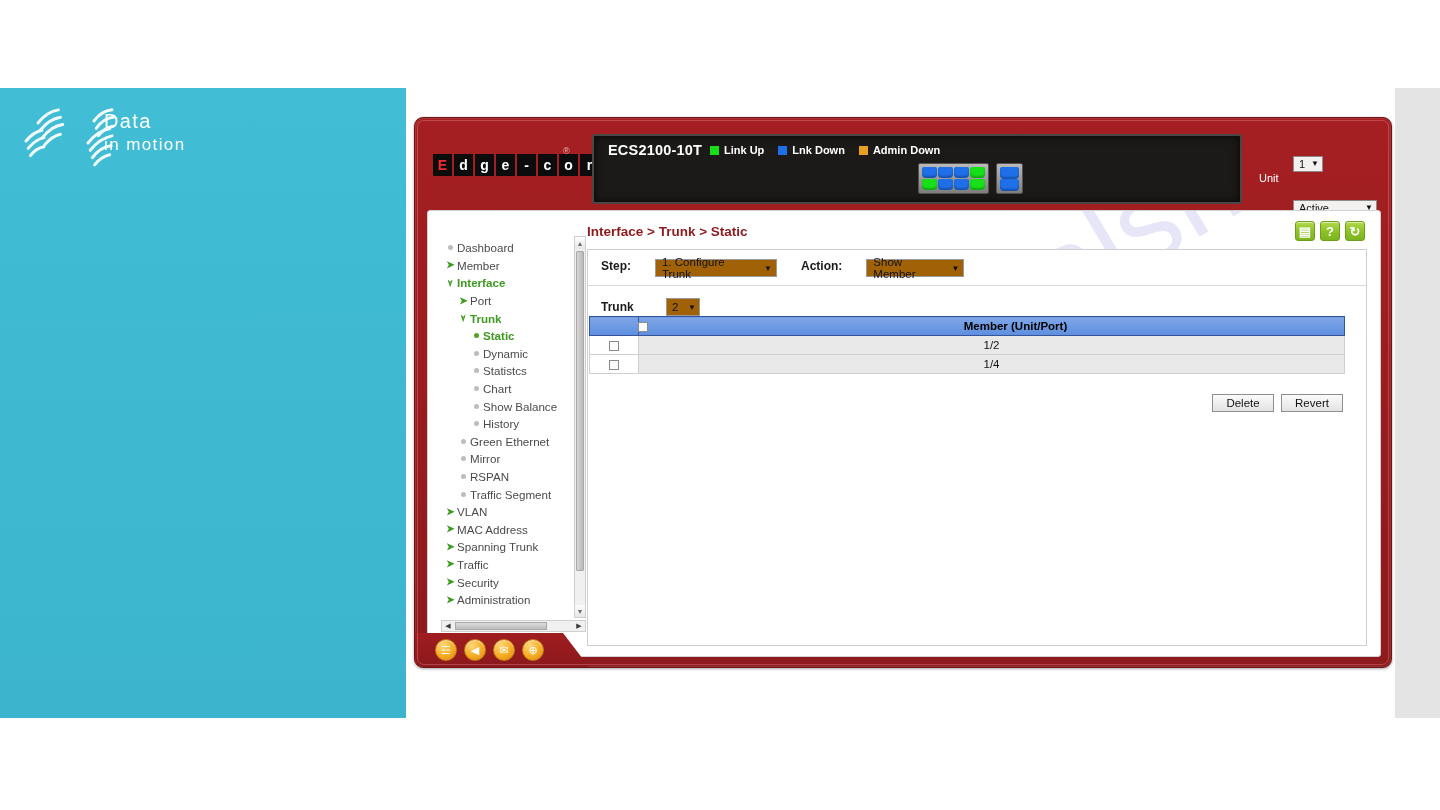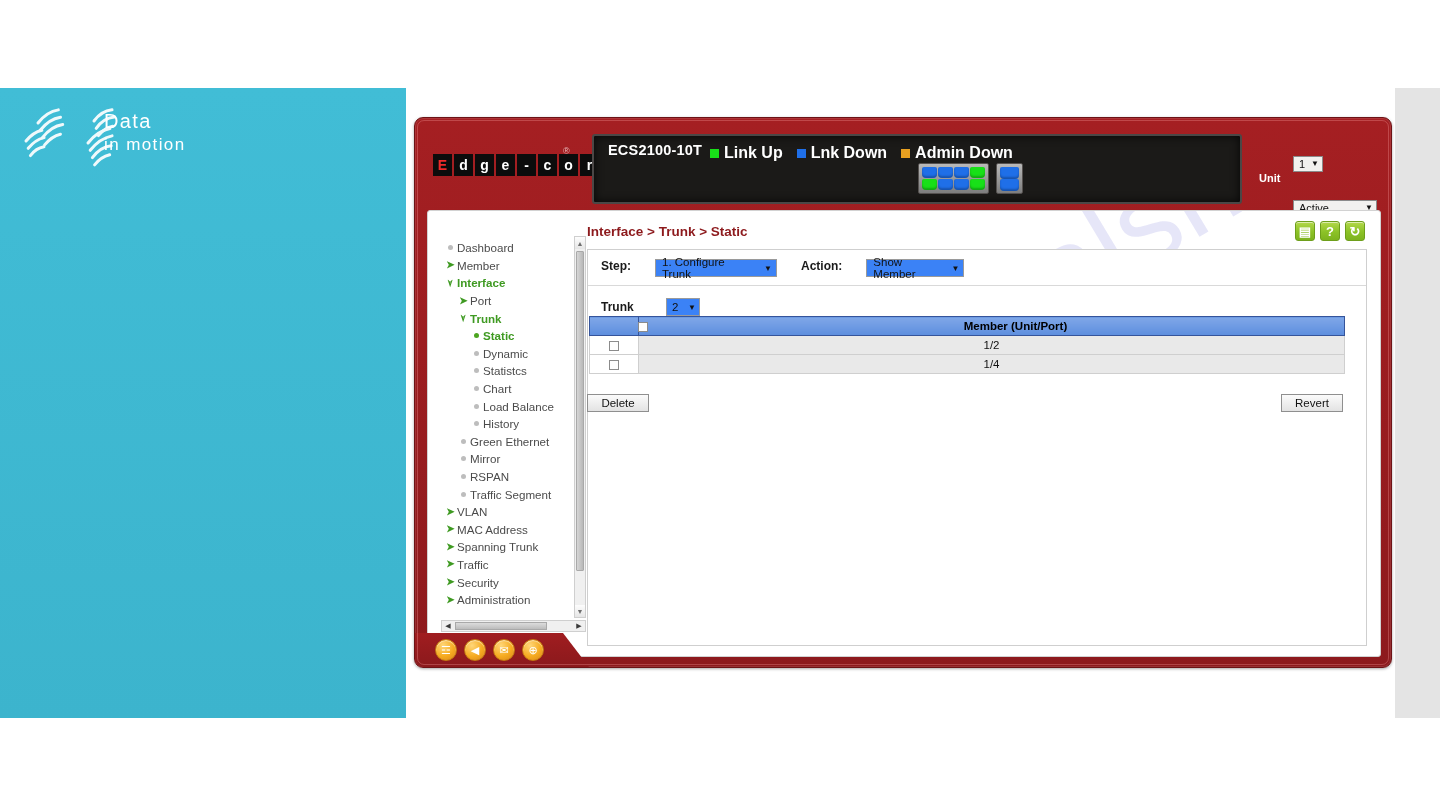--- a/index.html
+++ b/index.html
@@ -74,38 +74,38 @@
     box-shadow: inset 0 0 10px rgba(0,0,0,.8);
   }
   .dev-name {
     position:absolute; left:14px; top:6px;
     color:#ffffff; font-weight:bold; font-size:14.5px;
     letter-spacing:.2px;
   }
   .legend { position:absolute; left:116px; top:8px; display:flex; gap:14px; }
   .legend .it { display:flex; align-items:center; gap:5px; }
   .legend .sw { width:9px; height:9px; display:inline-block; }
-  .legend .lb { color:#ffffff; font-size:16px; font-weight:bold; }
+  .legend .lb { color:#ffffff; font-size:11px; font-weight:bold; }
 
   .ports-wrap { position:absolute; left:324px; top:27px; display:flex; align-items:center; gap:7px; }
   .port-block {
     display:grid; grid-template-columns:repeat(4,1fr); grid-auto-rows:11px;
     gap:1px; padding:3px;
     background:linear-gradient(180deg,#b9b9b9,#7d7d7d);
     border:1px solid #55514f; border-radius:2px;
   }
   .port-block.two { grid-template-columns:repeat(1,1fr); }
   .p { width:15px; height:11px; border-radius:2px 2px 4px 4px; }
   .p.g { background:#18e018; box-shadow: inset 0 -2px 2px rgba(0,0,0,.25); }
   .p.b { background:#1f6fe8; box-shadow: inset 0 -2px 2px rgba(0,0,0,.25); }
   .port-block.two .p { width:19px; height:12px; }
 
   .unit-mode { position:absolute; right:14px; top:26px; }
   .um-row { display:flex; align-items:center; margin-bottom:4px; }
-  .um-lbl { color:#ffffff; font-size:11px; font-weight:bold; width:34px;margin-top:28px; }
+  .um-lbl { color:#ffffff; font-size:11px; font-weight:normal; width:34px;margin-top:28px; }
   .sel {
     background:#f2f1ef; border:1px solid #8b8b8b;
     font-size:11px; color:#111; height:16px; line-height:14px;
     display:flex; align-items:center; justify-content:space-between;
     padding:0 3px 0 5px; font-family:"Liberation Sans", sans-serif;
   }
   .sel .car { font-size:8px; margin-left:4px; }
   .sel.unit { width:30px; }
   .sel.mode { width:84px;text-align:center; }
 
@@ -182,21 +182,21 @@
   .pane {
     position:absolute; left:159px; top:38px; right:13px; bottom:10px;
     border:1px solid #cfcfcf; background:#ffffff;
   }
   .row-step {
     display:flex; gap:24px;
     padding:9px 0 8px 13px; border-bottom:1px solid #d9d9d9;
   }
   .fl { font-size:12px; font-weight:bold; color:#1a1a1a; }
   .wsel {
-    background:#3b82f6; border:1px solid #9a9a9a;
+    background:#a16207; border:1px solid #9a9a9a;
     font-size:11.5px; color:#111; height:18px;
     display:inline-flex; align-items:center; justify-content:space-between;
     padding:0 4px 0 6px;
   }
   .wsel .car { font-size:8px; margin-left:10px; }
   .wsel.step { width:122px; }
   .wsel.action { width:98px; }
   .wsel.trunk { width:34px; padding:0 3px 0 5px; }
   .wsel.trunk .car { margin-left:4px; }
 
@@ -221,21 +221,21 @@
     background:#e9e9e9; border:1px solid #cfcfcf;
     height:19px; text-align:center; font-size:11.5px; color:#111;
   }
   table.mtab tbody td.cbx { background:#ffffff; }
   table.mtab thead th.cbx { background:linear-gradient(180deg,#7fa7e8,#5d8ede); }
   .ckbx {
     width:10px; height:10px; background:#fdfdfd;
     border:1px solid #8b8b8b; display:inline-block; vertical-align:middle;
   }
 
-  .btn-row { display:flex; gap:7px; justify-content:space-between; margin-top:20px; margin-left:-1px; width:756px; }
+  .btn-row { display:flex; gap:7px; justify-content:flex-end; margin-top:20px; margin-left:-1px; width:756px; }
   .btn {
     min-width:62px; height:18px; padding:0 10px;
     background:linear-gradient(180deg,#fbfbfb,#e3e3e3);
     border:1px solid #8f8f8f;
     font-size:11.5px; color:#111;
     display:flex; align-items:center; justify-content:center;
   }
 
   
   .iconbar {
@@ -438,21 +438,21 @@
             <div class="node lvl3">
               <span class="mk">
                 <span class="bullet"></span>
               </span>
               <span class="lbl">Chart</span>
             </div>
             <div class="node lvl3">
               <span class="mk">
                 <span class="bullet"></span>
               </span>
-              <span class="lbl">Load Balance</span>
+              <span class="lbl">Show Balance</span>
             </div>
             <div class="node lvl3">
               <span class="mk">
                 <span class="bullet"></span>
               </span>
               <span class="lbl">History</span>
             </div>
             <div class="node lvl2">
               <span class="mk">
                 <span class="bullet"></span>

